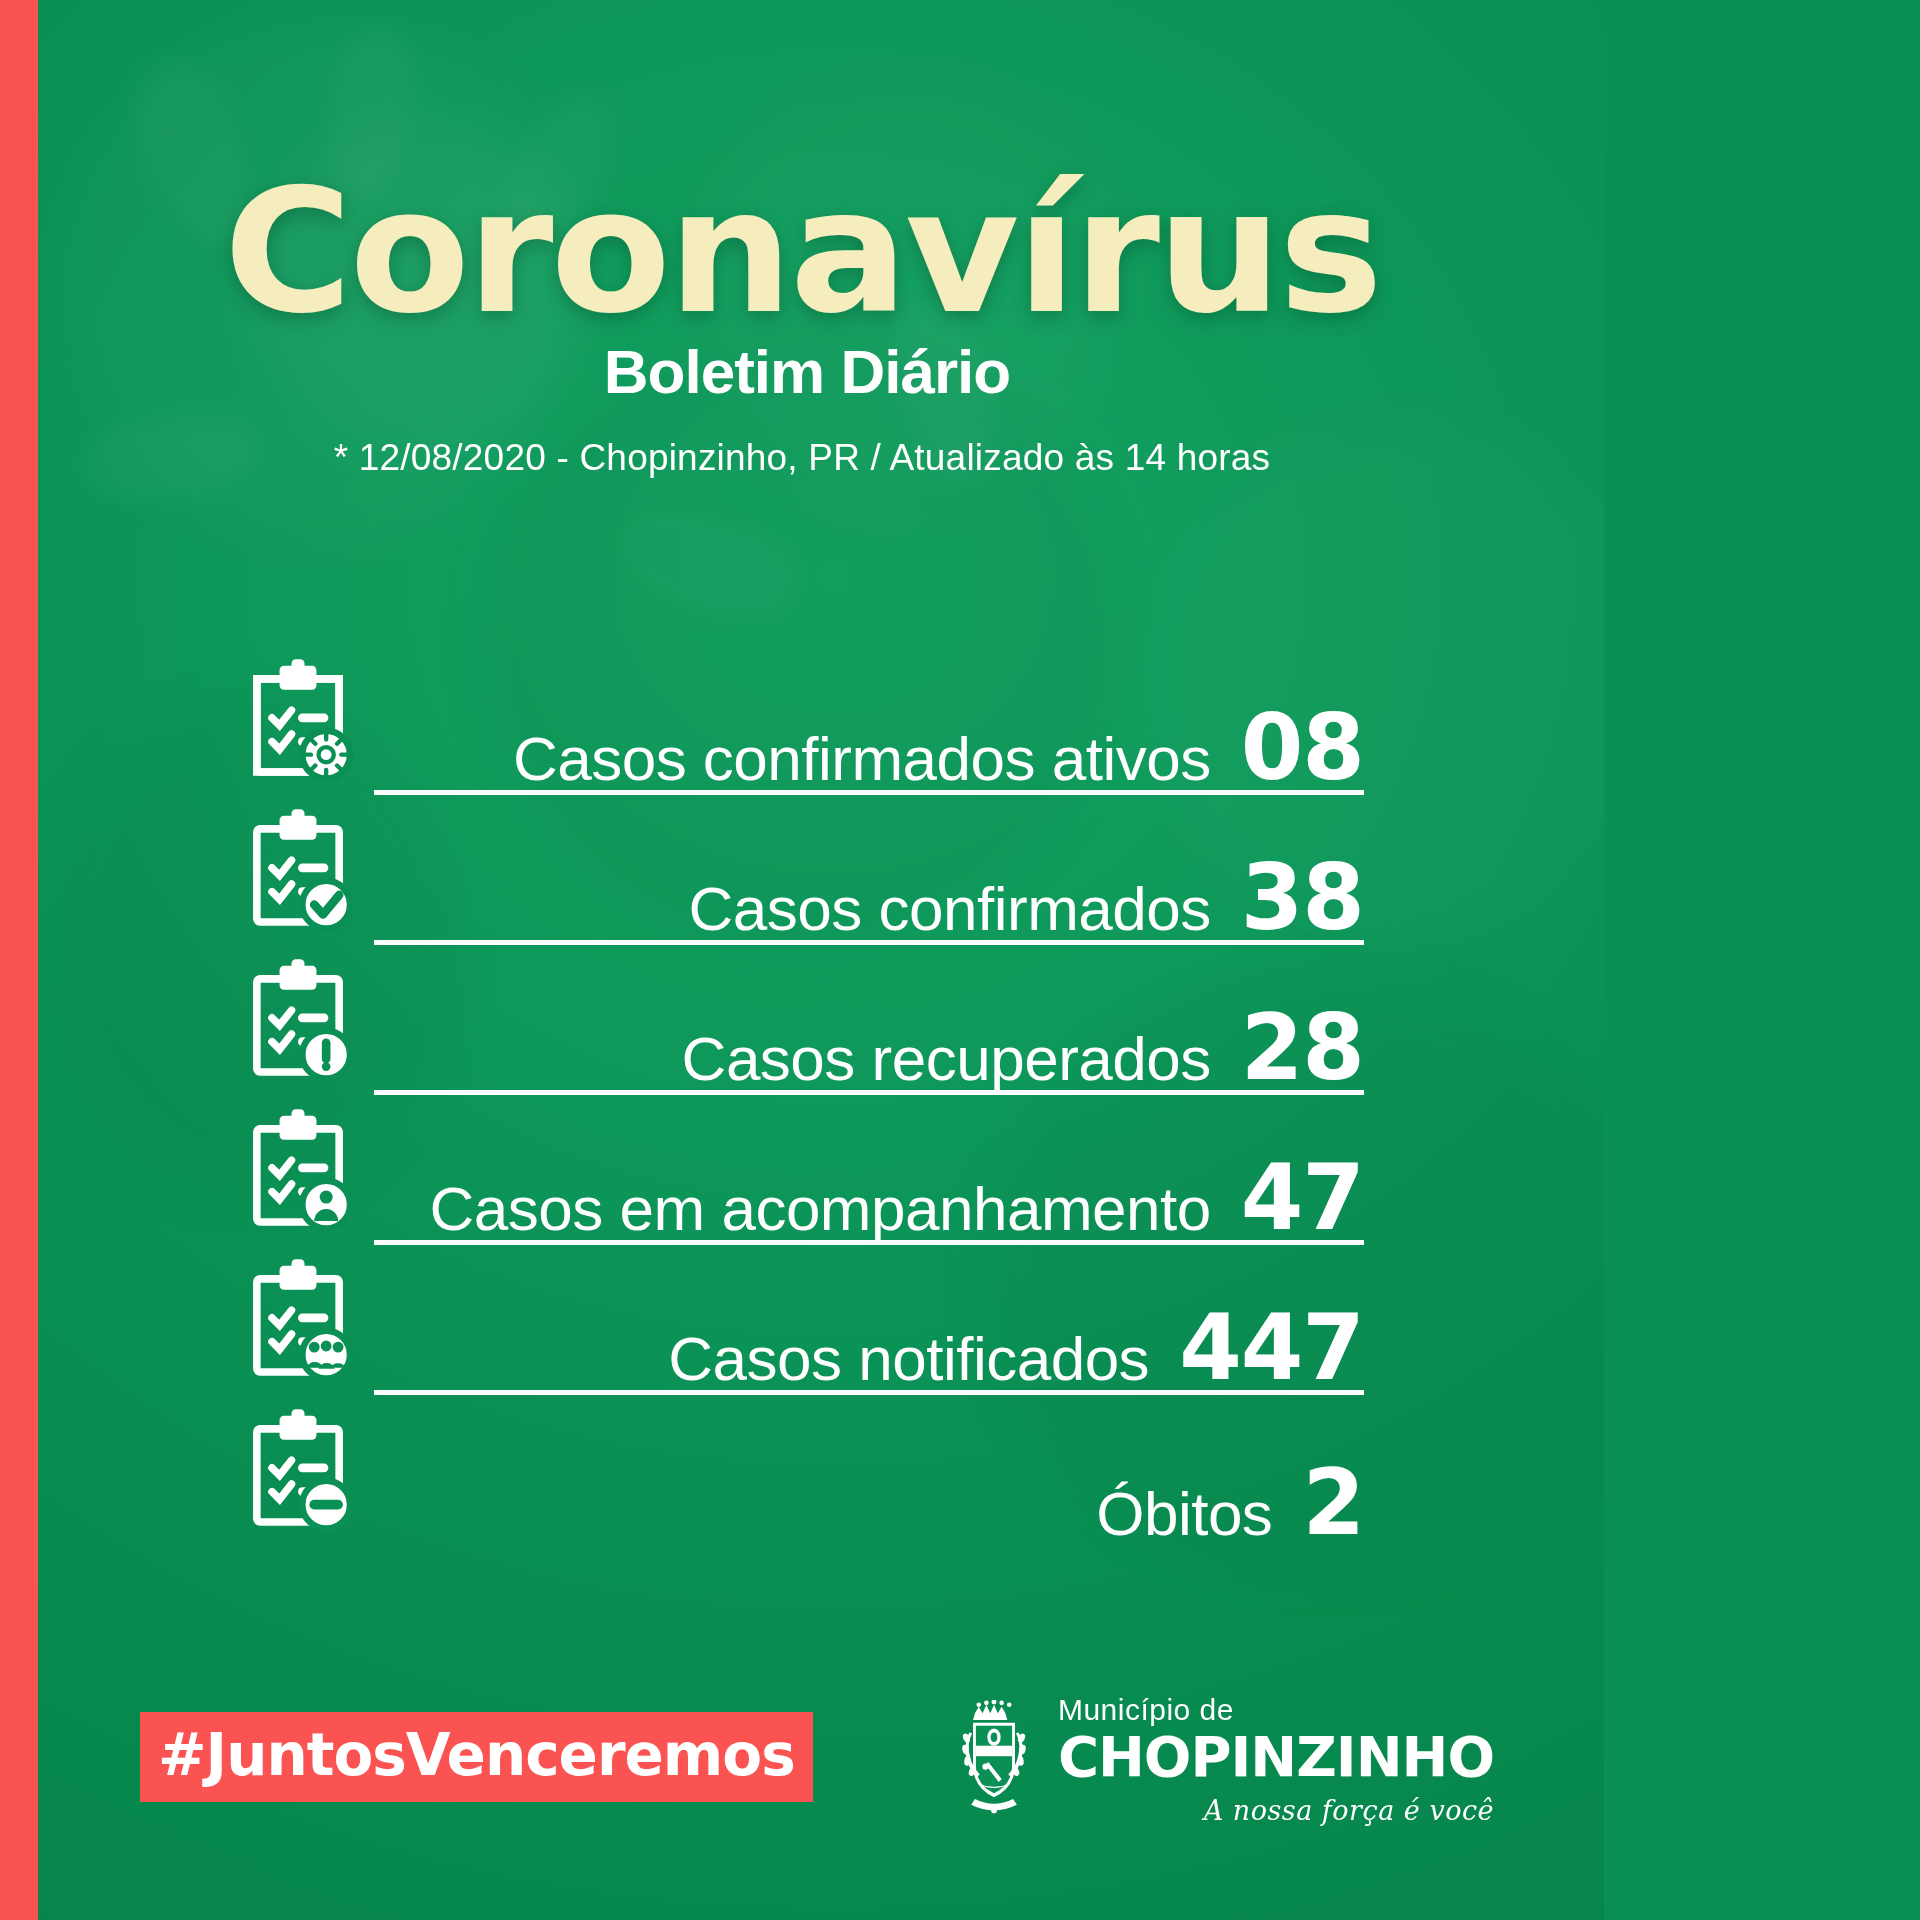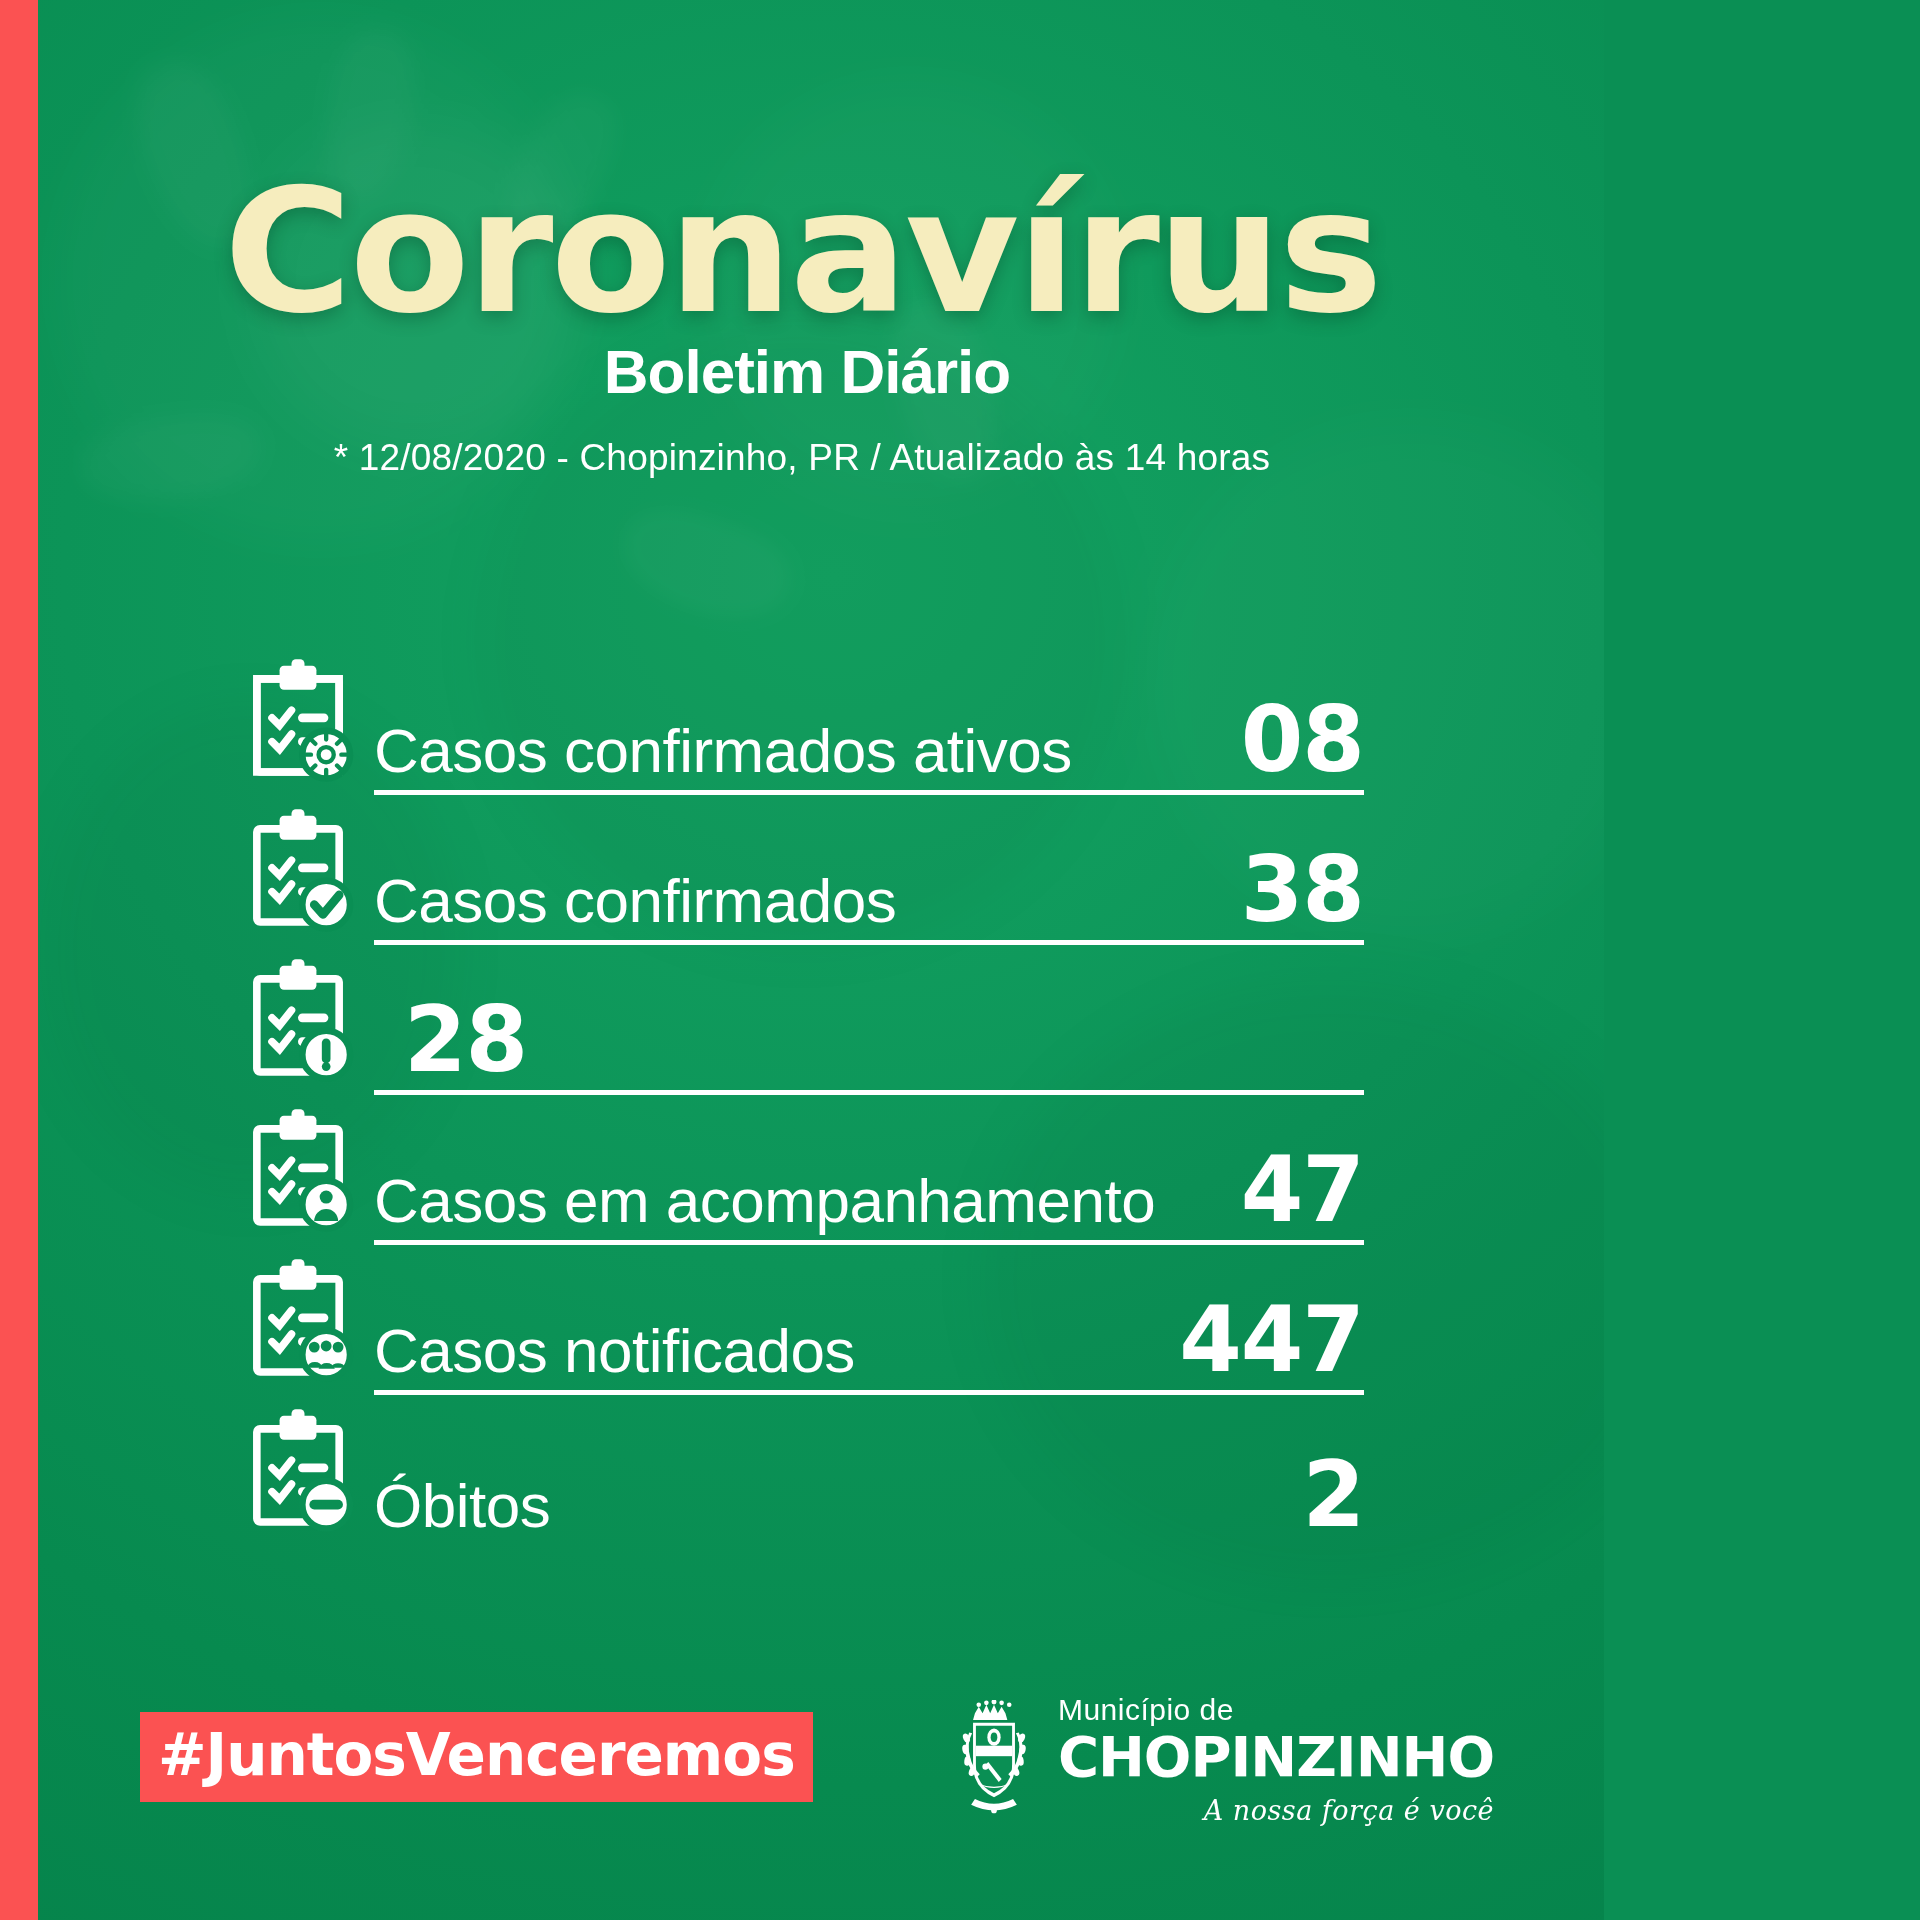--- a/index.html
+++ b/index.html
@@ -107,23 +107,22 @@
     height: 130px;
     position: relative;
     margin-right: 10px;
     align-self: center;
   }
   .stat-icon svg { display: block; width: 100%; height: 100%; }
   .stat-body {
     flex: 1 1 auto;
     display: flex;
     align-items: flex-end;
-    justify-content: space-between;
+    justify-content: flex-end;
     border-bottom: 5px solid #ffffff;
-    padding-bottom: 8px;
     min-width: 0;
   }
   .stat-row.no-rule .stat-body {
     border-bottom: none;
   }
   .stat-label {
     font-family: "Liberation Sans", sans-serif;
     font-weight: 300;
     font-size: 62px;
     line-height: 1;
@@ -282,20 +281,21 @@
           <path d="M36 58 l7 7 11-14" stroke-width="7"></path>
           <path d="M64 58 h20" stroke-width="8"></path>
           <path d="M36 80 l7 7 11-14" stroke-width="7"></path>
           <path d="M64 80 h20" stroke-width="8"></path>
           <circle cx="86" cy="92" r="22" fill="#fff" stroke="#0a8f54" stroke-width="6"></circle>
           <path d="M86 81 v15" stroke="#0a8f54" stroke-width="8"></path>
           <circle cx="86" cy="103" r="4" fill="#0a8f54" stroke="none"></circle>
         </svg>
       </div>
       <div class="stat-body">
+        <span class="stat-label">Casos recuperados</span>
         <span class="stat-value">28</span>
       </div>
     </div>
 
     <div class="stat-row">
       <div class="stat-icon">
         <svg viewBox="0 0 120 120" fill="none" stroke="#fff" stroke-width="7" stroke-linecap="round">
           <rect x="22" y="22" width="76" height="86" rx="3" stroke-width="7"></rect>
           <rect x="43" y="10" width="34" height="22" rx="4" fill="#fff" stroke="none"></rect>
           <rect x="54" y="4" width="12" height="10" rx="4" fill="#fff" stroke="none"></rect>

